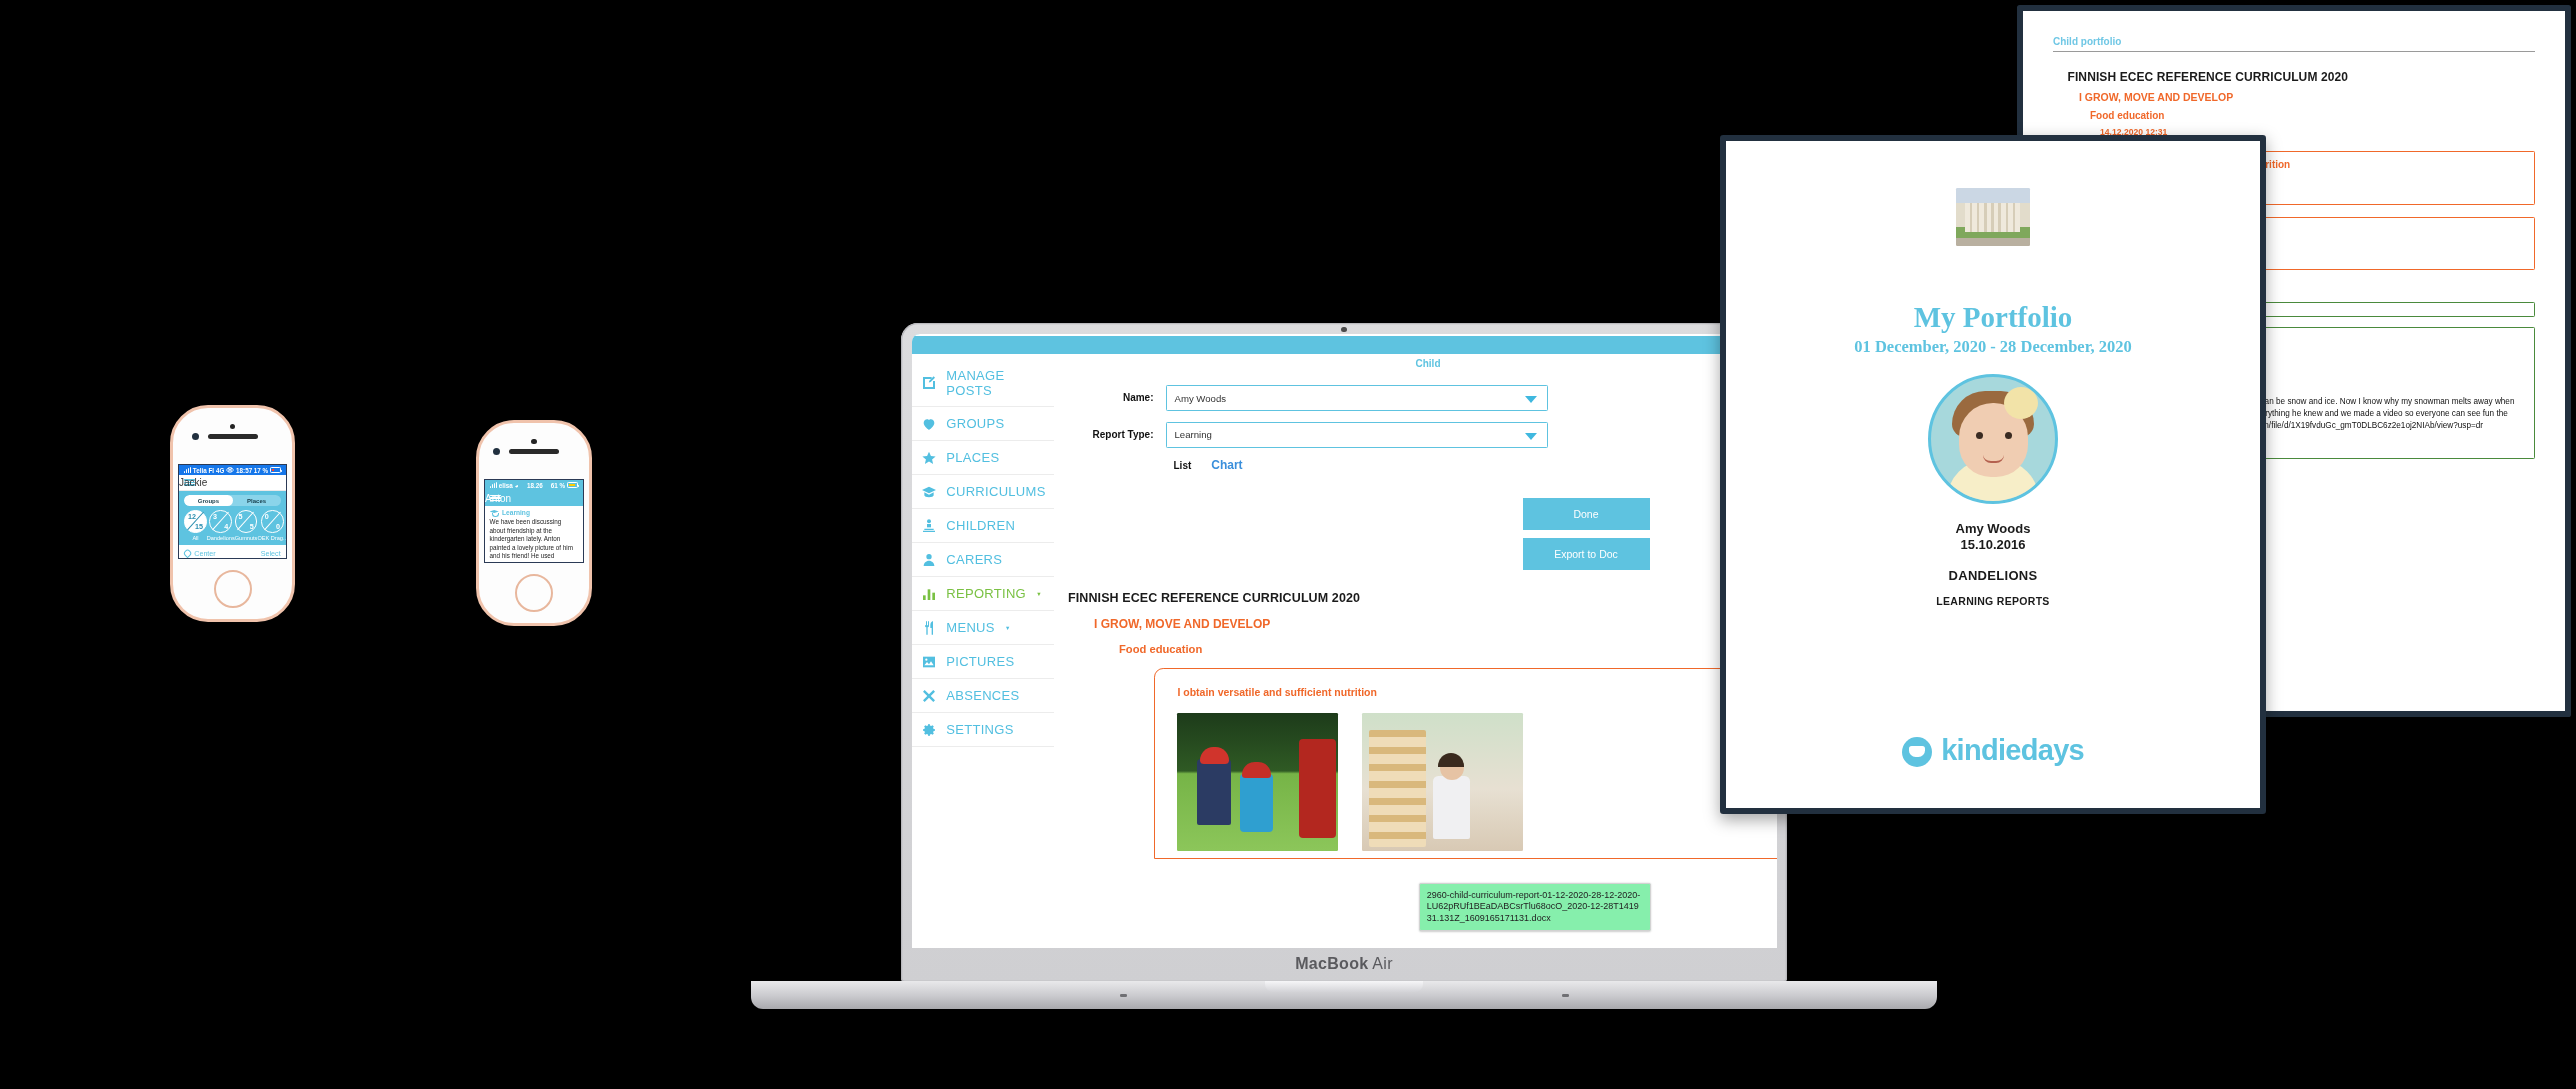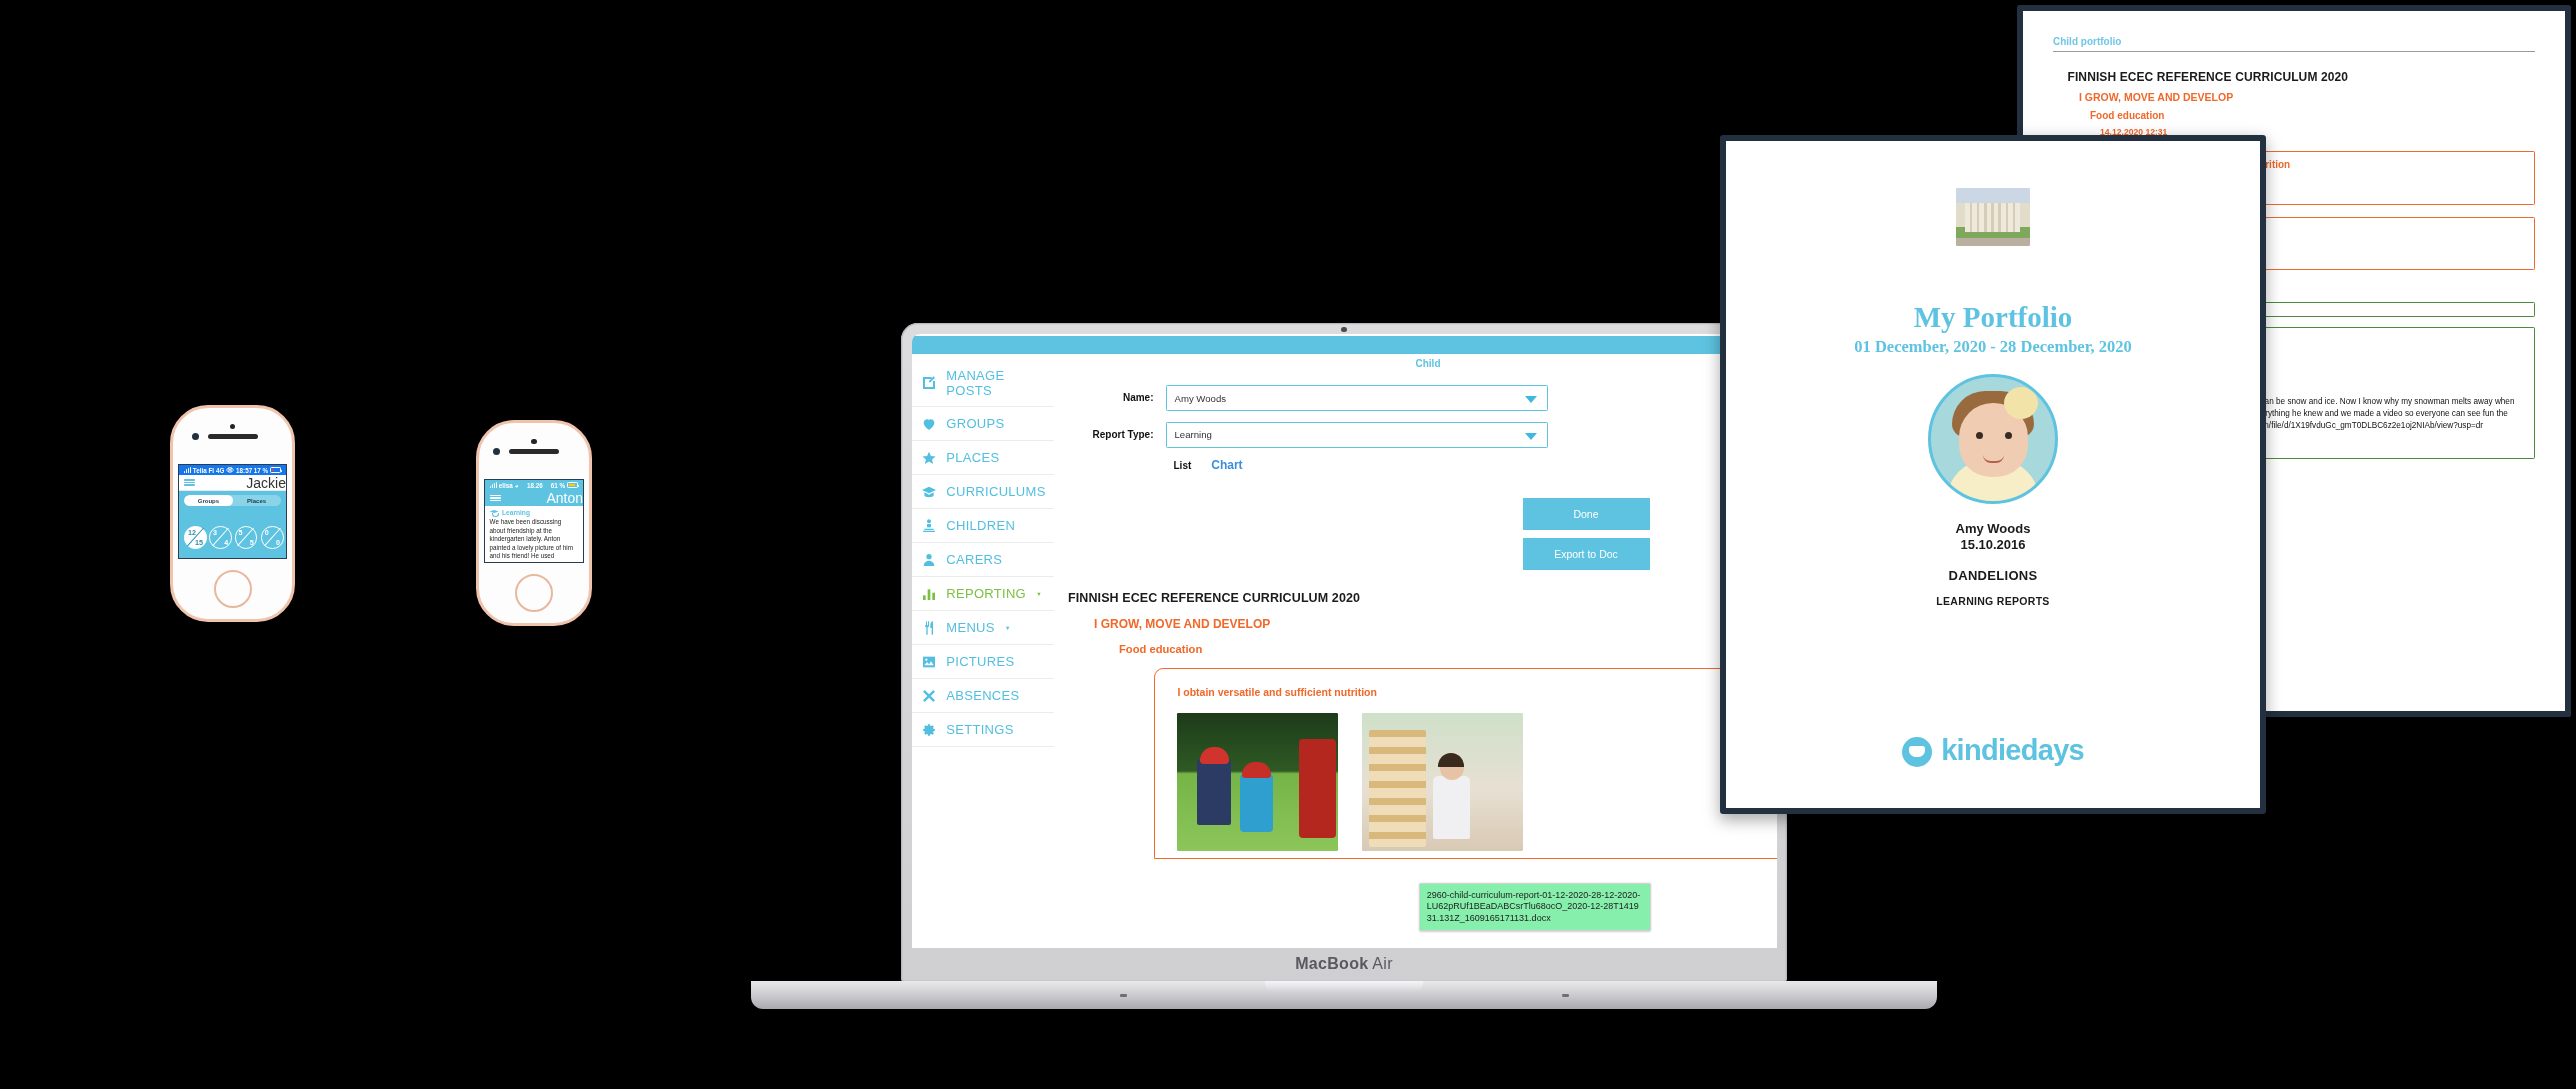--- a/index.html
+++ b/index.html
@@ -223,31 +223,31 @@
   .batt::after{content:"";position:absolute;right:-2px;top:1.3px;width:1.3px;height:2.6px;background:#fff;border-radius:0 0.7px 0.7px 0;}
   .batt.red span { background:#ff3b30; }
   .batt.yel span { background:#ffcc00; }
 
   .navbar { height:16px; display:flex; align-items:center; padding:0 5.3px; position:relative; }
   .navbar.white { background:#fff; border-bottom:0.7px solid #e9e9e9; }
   .navbar.cyan { background:#5ec3e0; }
   .burger { display:inline-flex; flex-direction:column; gap:1.3px; }
   .burger i { width:11.2px; height:1.3px; background:#5ec3e0; border-radius:0.7px; }
   .navbar.cyan .burger i { background:#fff; }
-  .nav-title { position:absolute; left:0; right:0; text-align:right; font-size:14px; color:#333; }
+  .nav-title { position:absolute; left:0; right:0; text-align:left; font-size:10px; color:#333; }
   .navbar.cyan .nav-title { color:#fff; }
 
   .segwrap { background:#5ec3e0; padding:4px 5.3px 4.6px 5.3px; }
   .seg { display:flex; height:11.2px; border-radius:6px; overflow:hidden; background:#8ad4ea; }
   .seg div { flex:1; display:flex; align-items:center; justify-content:center;
              font-size:6px; font-weight:700; color:#163b49; }
   .seg div.on { background:#fff; border-radius:6px; }
   .stats { display:flex; justify-content:space-between; margin-top:4px; }
   .stat { text-align:center; flex:1; }
-  .circ { width:22.4px; height:22.4px; margin:16px auto; border:1.3px solid #fff; border-radius:50%;
+  .circ { width:22.4px; height:22.4px; margin:0 auto; border:1.3px solid #fff; border-radius:50%;
           position:relative; color:#fff; }
   .circ.on { background:#fff; color:#2b8fb0; }
   .circ .slash { position:absolute; left:50%; top:50%; width:1.3px; height:24px; margin-left:-0.7px; margin-top:-12px;
                  background:currentColor; transform:rotate(42deg); }
   .circ .n1 { position:absolute; left:2.6px; top:0.7px; font-size:7.2px; font-weight:700; }
   .circ .n2 { position:absolute; right:2.6px; bottom:0.7px; font-size:7.2px; font-weight:700; }
   .stat .cap { font-size:5.6px; color:#fff; margin-top:2px; white-space:nowrap; overflow:hidden;}
 
   .loc { display:flex; align-items:flex-end; justify-content:space-between; padding:4px 5.3px 1.3px 5.3px;
          border-bottom:0.7px dotted #d8d8d8; }

